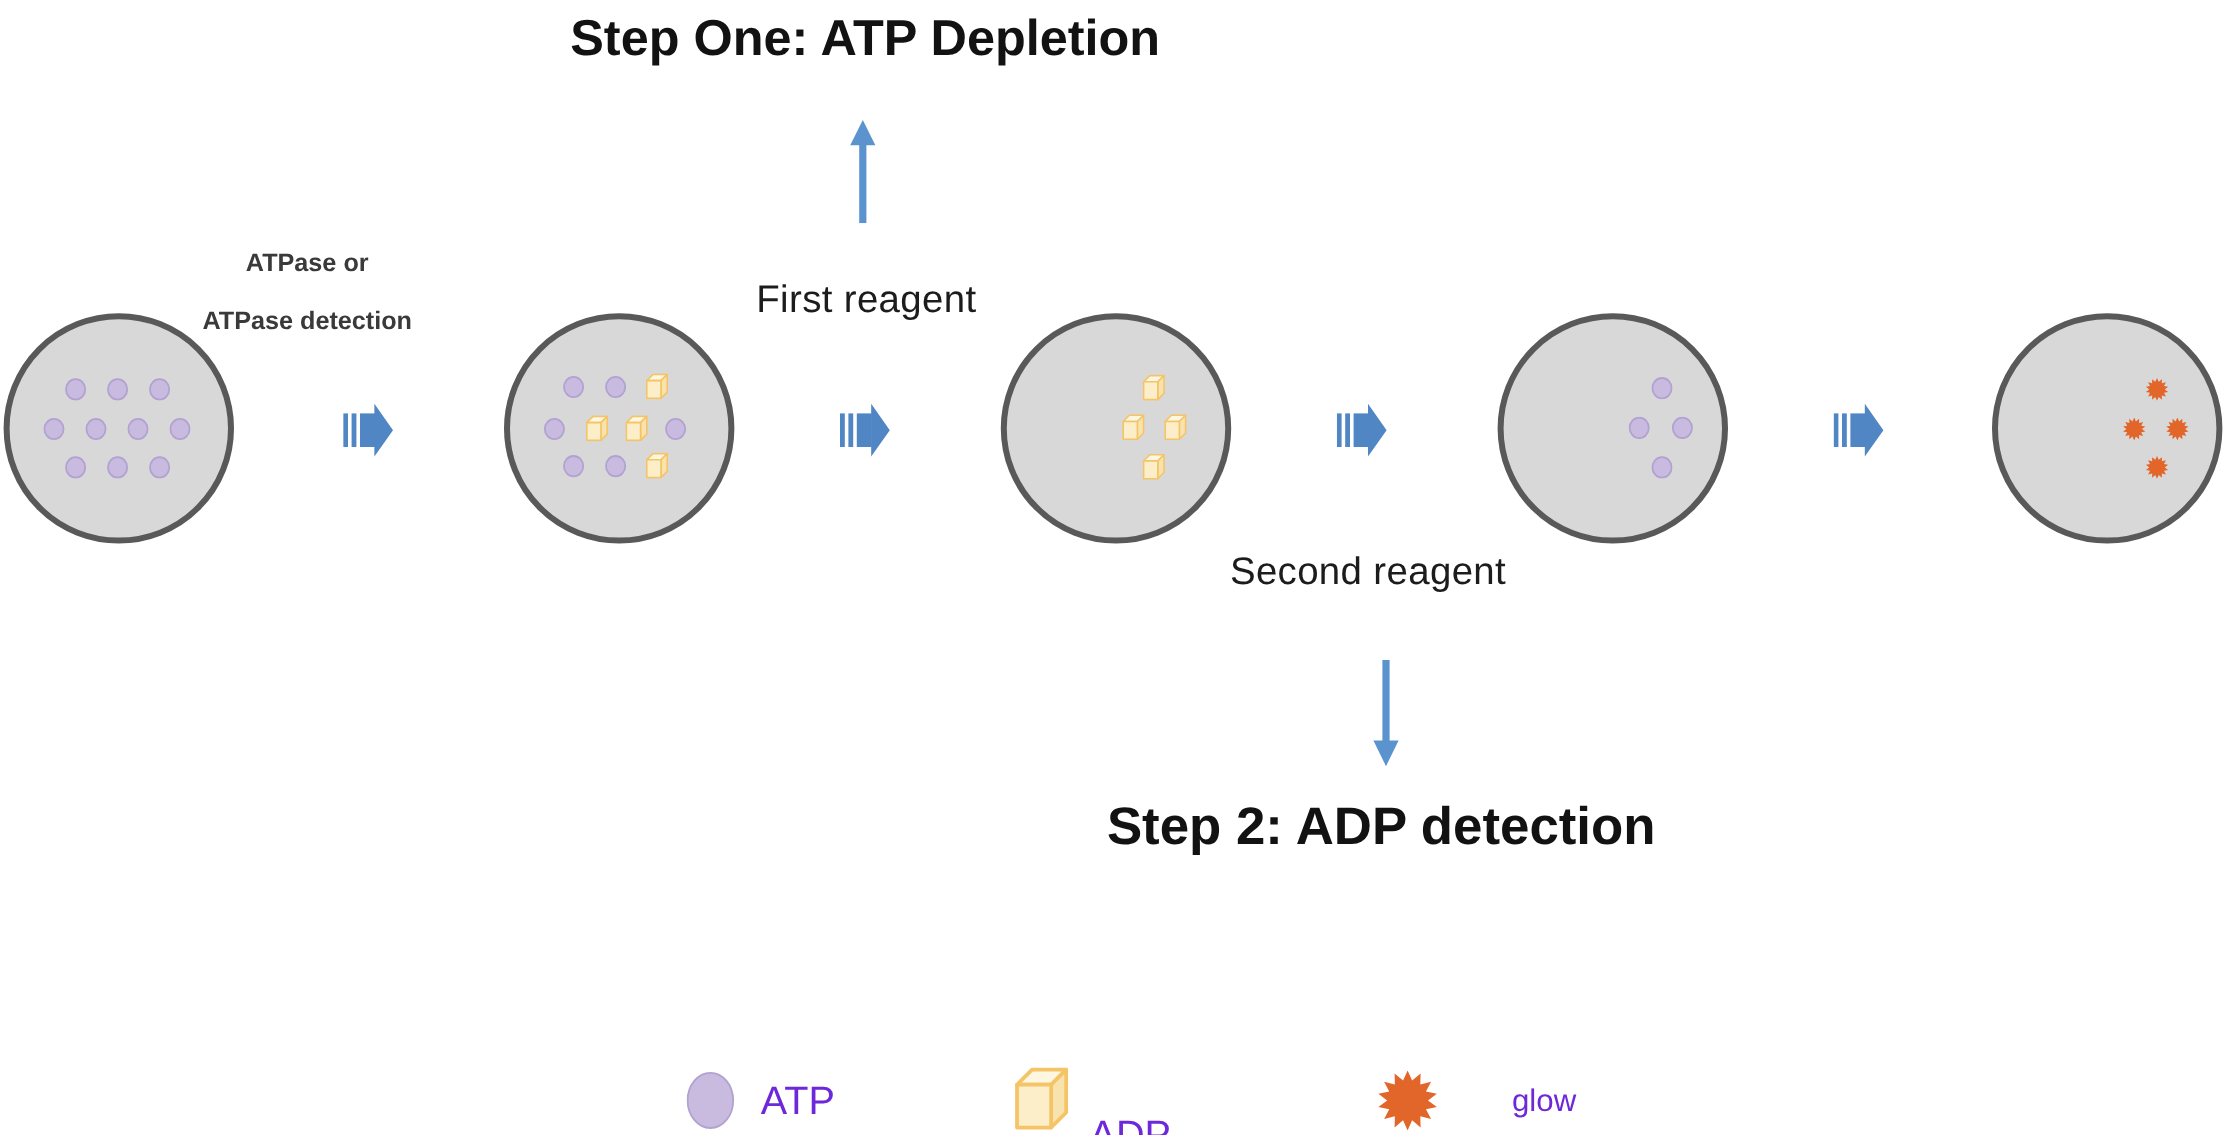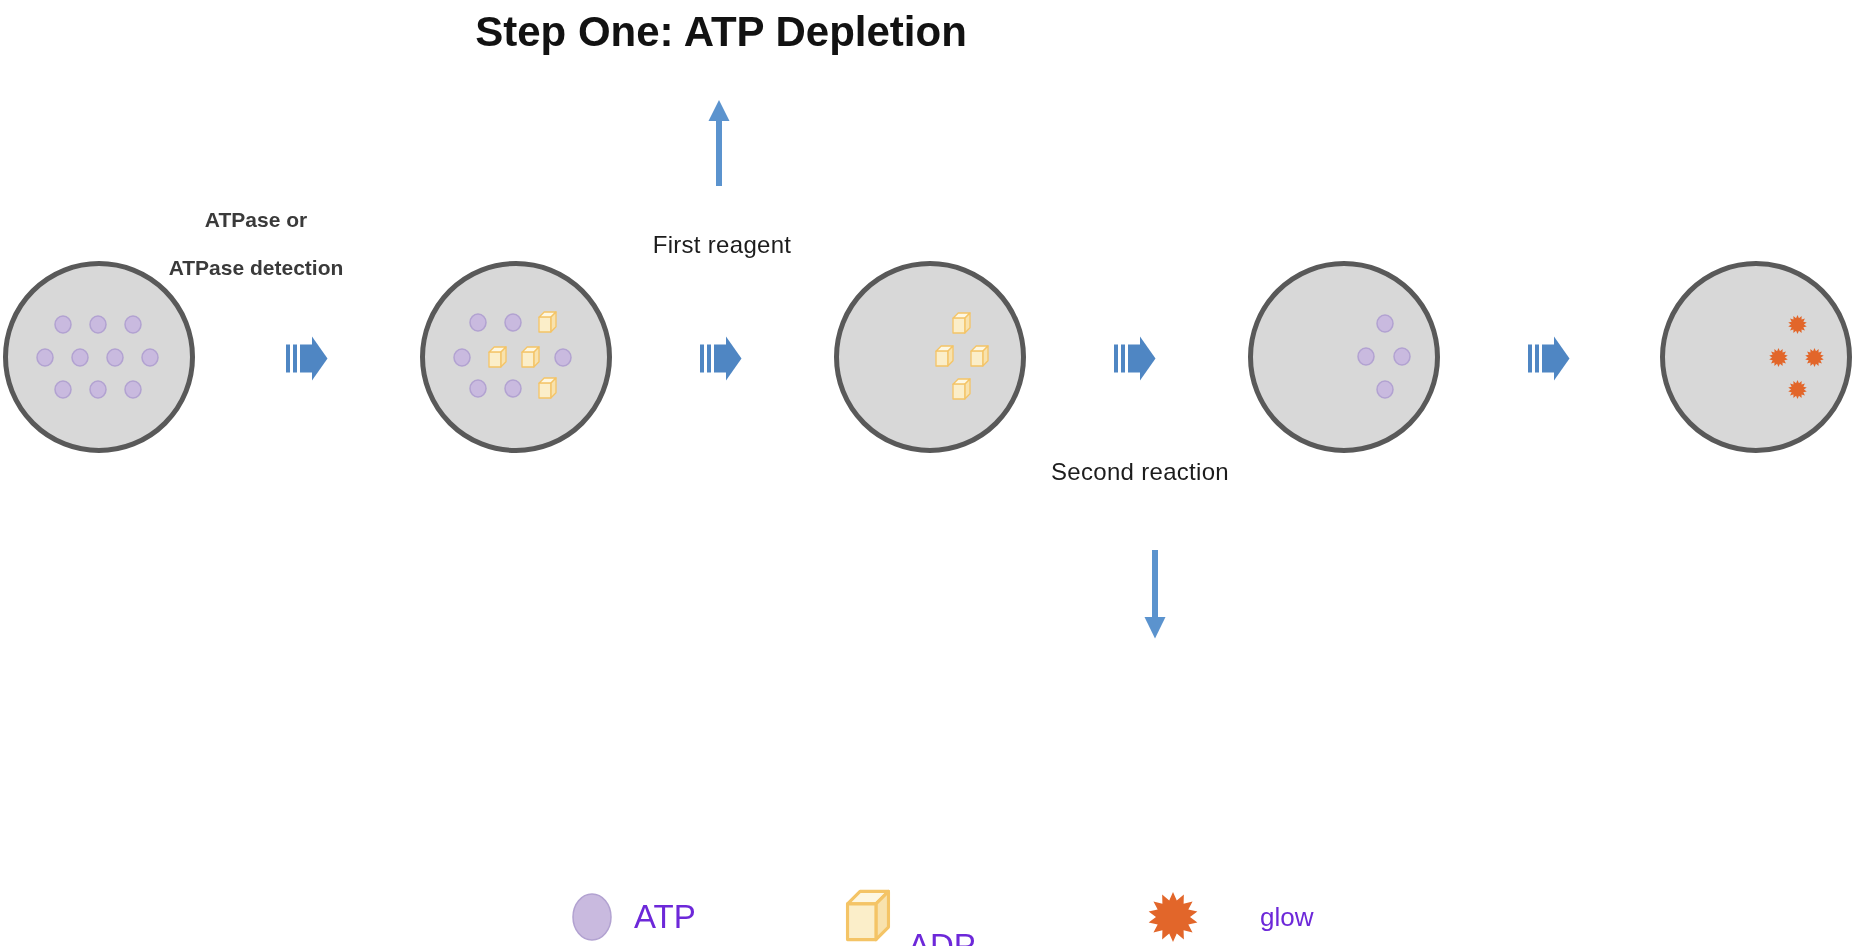--- a/index.html
+++ b/index.html
@@ -5,21 +5,21 @@
   html,body{margin:0;padding:0;background:#ffffff;}
   body{width:1855px;height:946px;position:relative;overflow:hidden;
        font-family:"Liberation Sans","DejaVu Sans",sans-serif;}
   .canvas{position:absolute;inset:0;}
   .abs{position:absolute;}
   .ctr{transform:translateX(-50%);white-space:nowrap;}
   .title{font-weight:bold;color:#121212;}
   .title-one{left:721px;top:8px;font-size:42px;}
   .title-two{left:1151px;top:664px;font-size:44px;}
   .kinase{left:256px;font-size:21px;font-weight:bold;color:#3a3a3a;}
-  .reagent{font-size:24px;font-weight:300;color:#1c1c1c;letter-spacing:0.3px;}
+  .reagent{font-size:32px;font-weight:300;color:#1c1c1c;letter-spacing:0.3px;}
   .first-reagent{left:722px;top:231px;}
   .second-reagent{left:1140px;top:458px;}
   .plate{position:absolute;width:192px;height:192px;border-radius:50%;
          background:#d8d8d8;border:5px solid #595959;box-sizing:border-box;}
   .item,.arrow,.varrow{position:absolute;line-height:0;}
   .legend-label{position:absolute;color:#6d28d9;line-height:38px;}
 </style>
 </head>
 <body>
 
@@ -30,27 +30,28 @@
   <div class="abs varrow" style="left:708px;top:100px" id="up-arrow"><svg width="22" height="86" viewBox="0 0 22 86" fill="#5b93ce">
         <polygon points="11,0 21.5,21 0.5,21"></polygon>
         <rect x="8" y="19" width="6" height="67"></rect>
       </svg></div>
 
   <div class="abs ctr kinase" style="top:208px">ATPase or</div>
   <div class="abs ctr kinase" style="top:256px">ATPase detection</div>
 
   <div class="abs ctr reagent first-reagent">First reagent</div>
 
-  <div class="abs ctr reagent second-reagent">Second reaction</div>
+  <div class="abs ctr reagent second-reagent">Second reagent</div>
 
   <div class="abs varrow" style="left:1144px;top:550px" id="down-arrow"><svg width="22" height="89" viewBox="0 0 22 89" fill="#5b93ce">
         <rect x="8" y="0" width="6" height="69"></rect>
         <polygon points="0.5,67 21.5,67 11,88.5"></polygon>
       </svg></div>
 
+  <div class="abs ctr title title-two">Step 2: ADP detection</div>
 
   <div id="plates">
       <div class="plate abs" style="left: 3px; top: 261px;"></div>
       <span class="item" style="left: 54px; top: 314.5px;"><svg width="18" height="19" viewBox="0 0 18 19">
           <ellipse cx="9" cy="9.5" rx="8" ry="8.5" fill="#c9badf" stroke="#b2a2d1" stroke-width="1.5"></ellipse>
         </svg></span>
       <span class="item" style="left: 89px; top: 314.5px;"><svg width="18" height="19" viewBox="0 0 18 19">
           <ellipse cx="9" cy="9.5" rx="8" ry="8.5" fill="#c9badf" stroke="#b2a2d1" stroke-width="1.5"></ellipse>
         </svg></span>
       <span class="item" style="left: 124px; top: 314.5px;"><svg width="18" height="19" viewBox="0 0 18 19">

